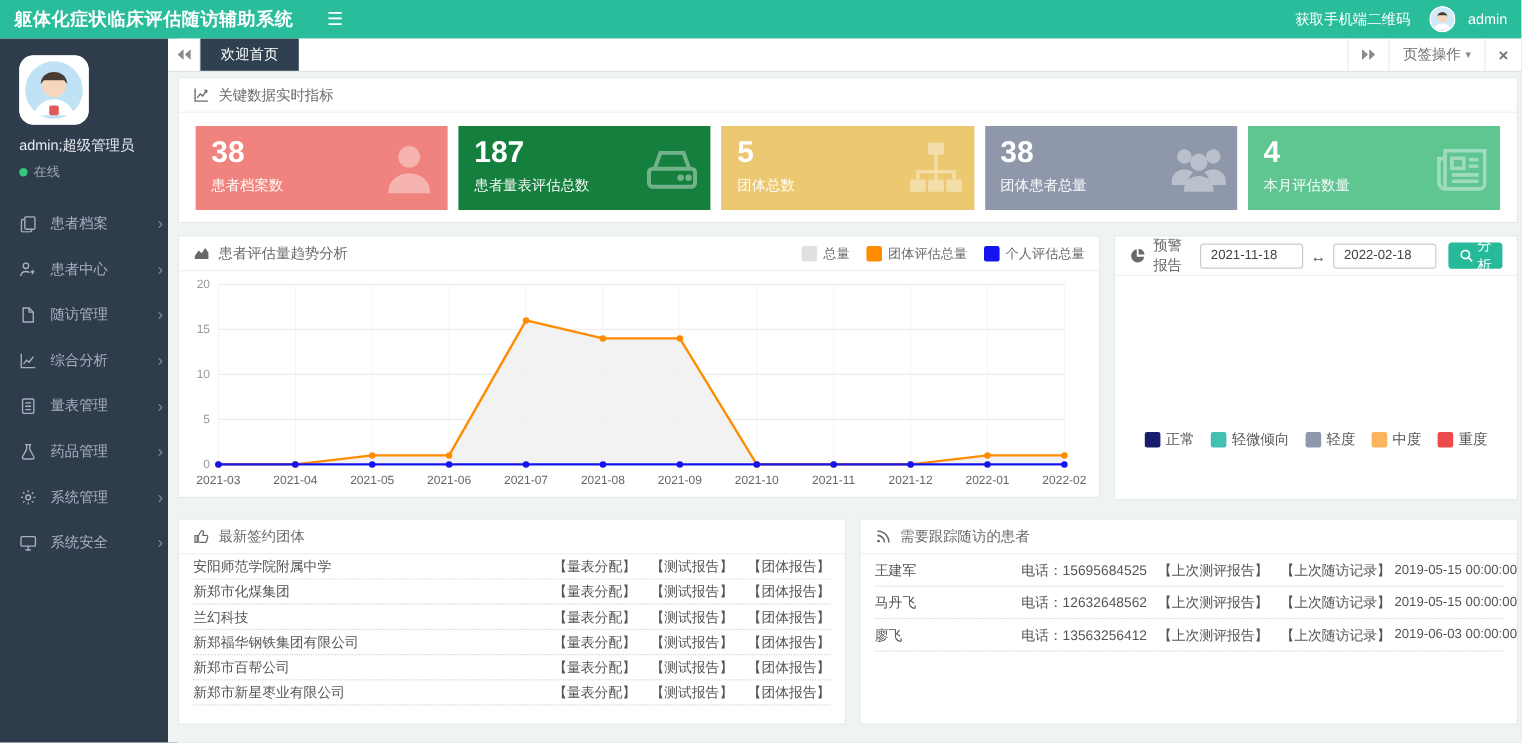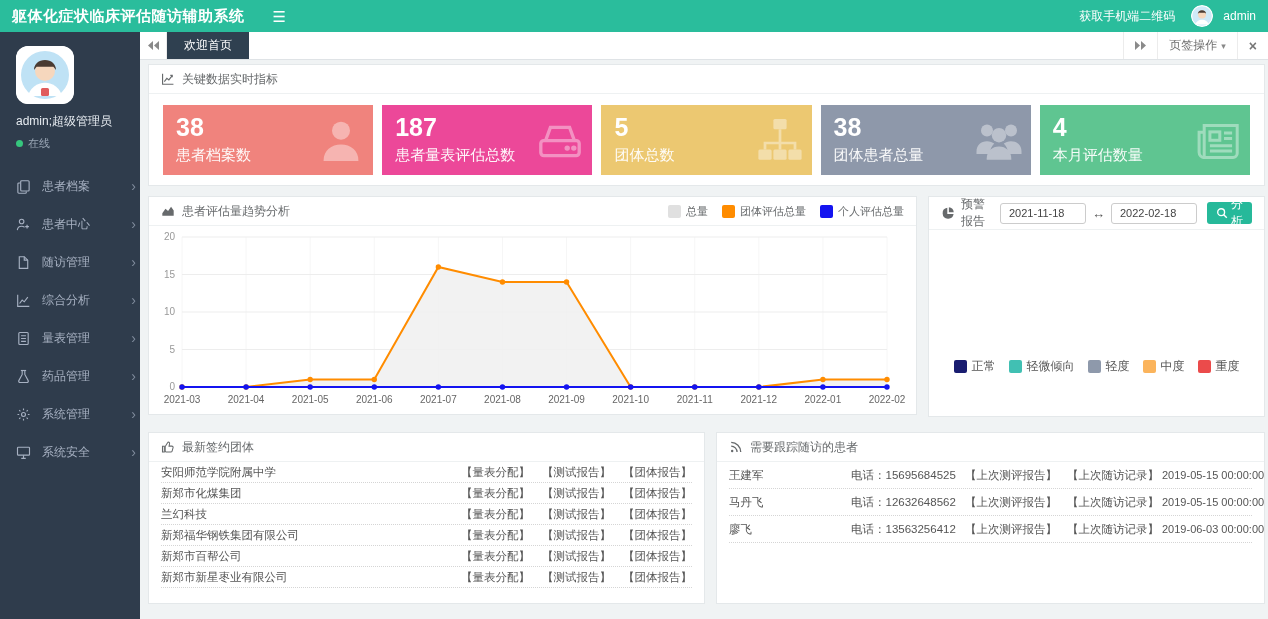--- a/index.html
+++ b/index.html
@@ -50,21 +50,21 @@
   .panel{position:absolute;background:#fff;border:1px solid #e4e8ea}
   .panel-hd{height:29px;display:flex;align-items:center;padding:0 12px;gap:7px;
             border-bottom:1px solid #eef1f2;color:#676a6c;font-size:12px}
   .panel-hd svg{flex:none;color:#676a6c}
 
   
   #stats-panel{left:8px;top:4px;width:1117px;height:122px}
   .cards{display:flex;gap:9px;padding:11px 14px}
   .stat-card{flex:1;height:70px;position:relative;color:#fff;padding:8px 13px;overflow:hidden;cursor:pointer}
   .stat-value{font-size:25px;line-height:28px;font-weight:bold}
-  .stat-label{font-size:15px;margin-top:5px;opacity:.95}
+  .stat-label{font-size:12px;margin-top:5px;opacity:.95}
   .stat-icon{position:absolute;right:8px;top:50%;transform:translateY(-50%);opacity:.4}
   .stat-icon svg{width:48px;height:48px;display:block}
 
   
   #trend-panel{left:8px;top:136px;width:769px;height:219px}
   .trend-legend{margin-left:auto;display:flex;align-items:center;gap:14px}
   .tl-entry{display:flex;align-items:center;gap:5px;font-size:11px;color:#676a6c;cursor:pointer}
   .swatch{width:13px;height:13px;border-radius:2px;display:inline-block}
   .chart-body{padding:3px 7px}
   .chart-body svg{display:block;overflow:visible}
@@ -287,21 +287,21 @@
             <div class="stat-value">38</div>
             <div class="stat-label">患者档案数</div>
             <span class="stat-icon">
               <svg viewBox="0 0 16 16" fill="#fff" width="100%" height="100%">
                 <circle cx="8" cy="4.9" r="3"></circle>
                 <path d="M2.2 14.8c0-3.3 2.6-5.3 5.8-5.3s5.8 2 5.8 5.3v.2H2.2z"></path>
               </svg>
             </span>
           </div>
 
-          <div class="stat-card" style="background-color: #ec4899;">
+          <div class="stat-card" style="background-color: #15803d;">
             <div class="stat-value">187</div>
             <div class="stat-label">患者量表评估总数</div>
             <span class="stat-icon">
               <svg viewBox="0 0 16 16" width="100%" height="100%">
                 <g fill="none" stroke="#fff" stroke-width="1.1">
                   <rect x="1.6" y="8.2" width="12.8" height="5" rx="1"></rect>
                   <path d="M3.2 8.2l1.6-4.4h6.4l1.6 4.4"></path>
                 </g>
                 <circle cx="10.4" cy="10.7" r=".9" fill="#fff"></circle>
                 <circle cx="12.6" cy="10.7" r=".9" fill="#fff"></circle>

